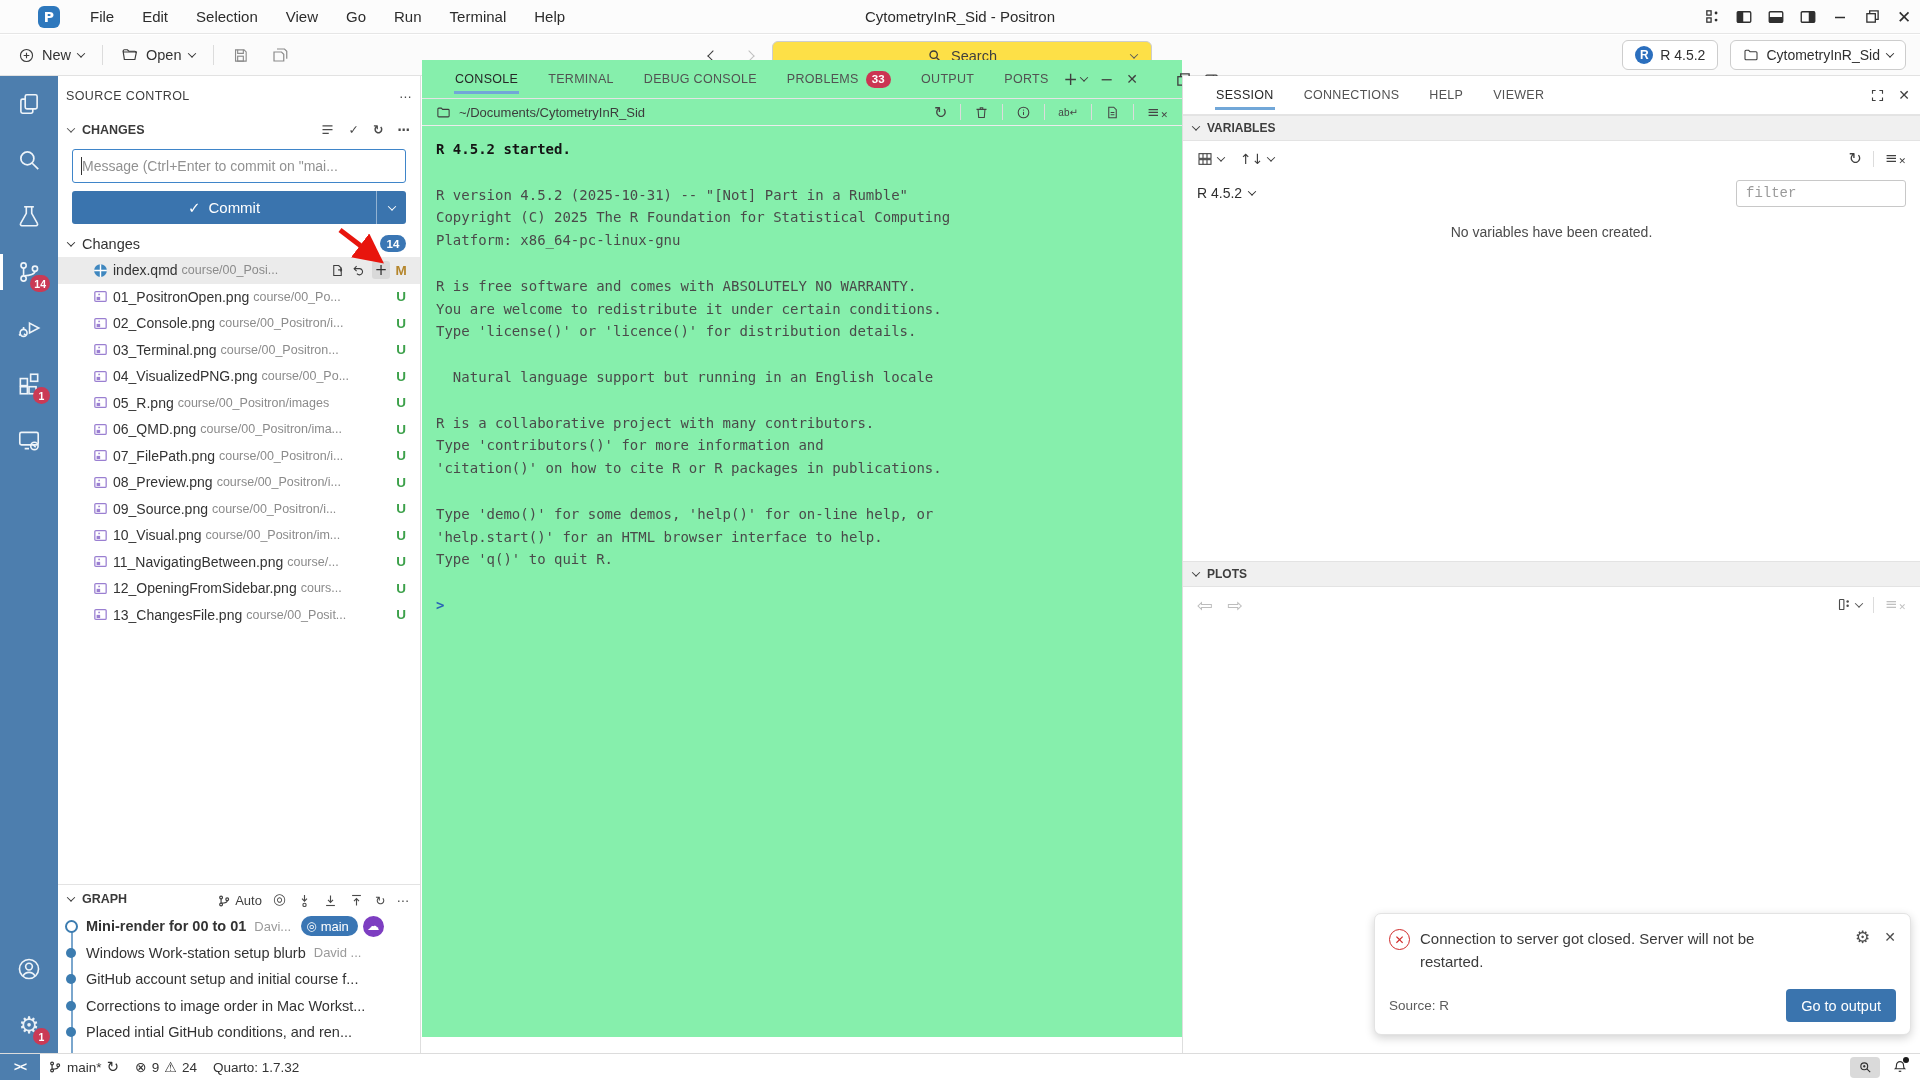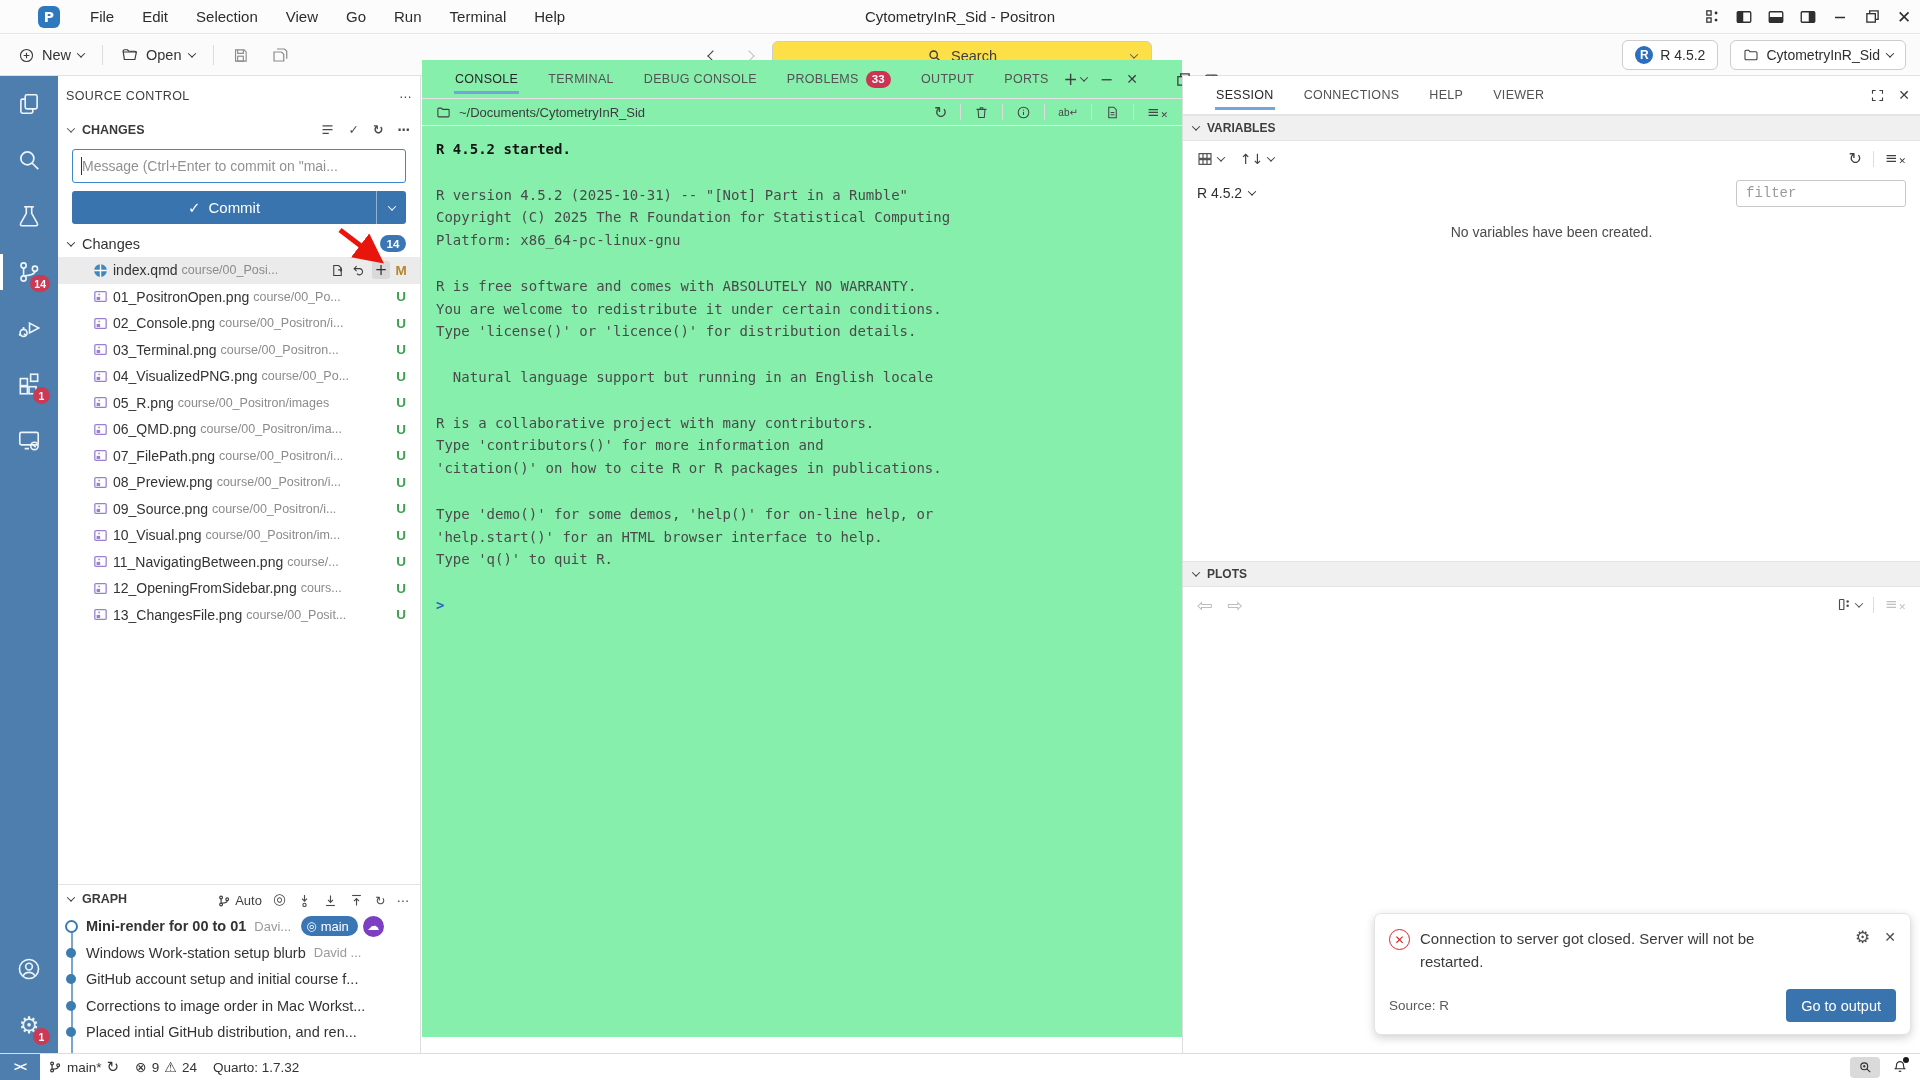--- a/index.html
+++ b/index.html
@@ -707,21 +707,21 @@
 
           <div class="crow">
             <span class="cdot filled"></span>
             <span class="cmsg">Corrections to image order in Mac Workst...</span>
             <span class="cauthor"></span>
 
           </div>
 
           <div class="crow">
             <span class="cdot filled"></span>
-            <span class="cmsg">Placed intial GitHub distribution, and ren...</span>
+            <span class="cmsg">Placed intial GitHub conditions, and ren...</span>
             <span class="cauthor"></span>
 
           </div>
 
           <div class="crow">
             <span class="cdot filled"></span>
             <span class="cmsg">Part of macOS Work-station setup, throug...</span>
             <span class="cauthor"></span>
 
           </div>

